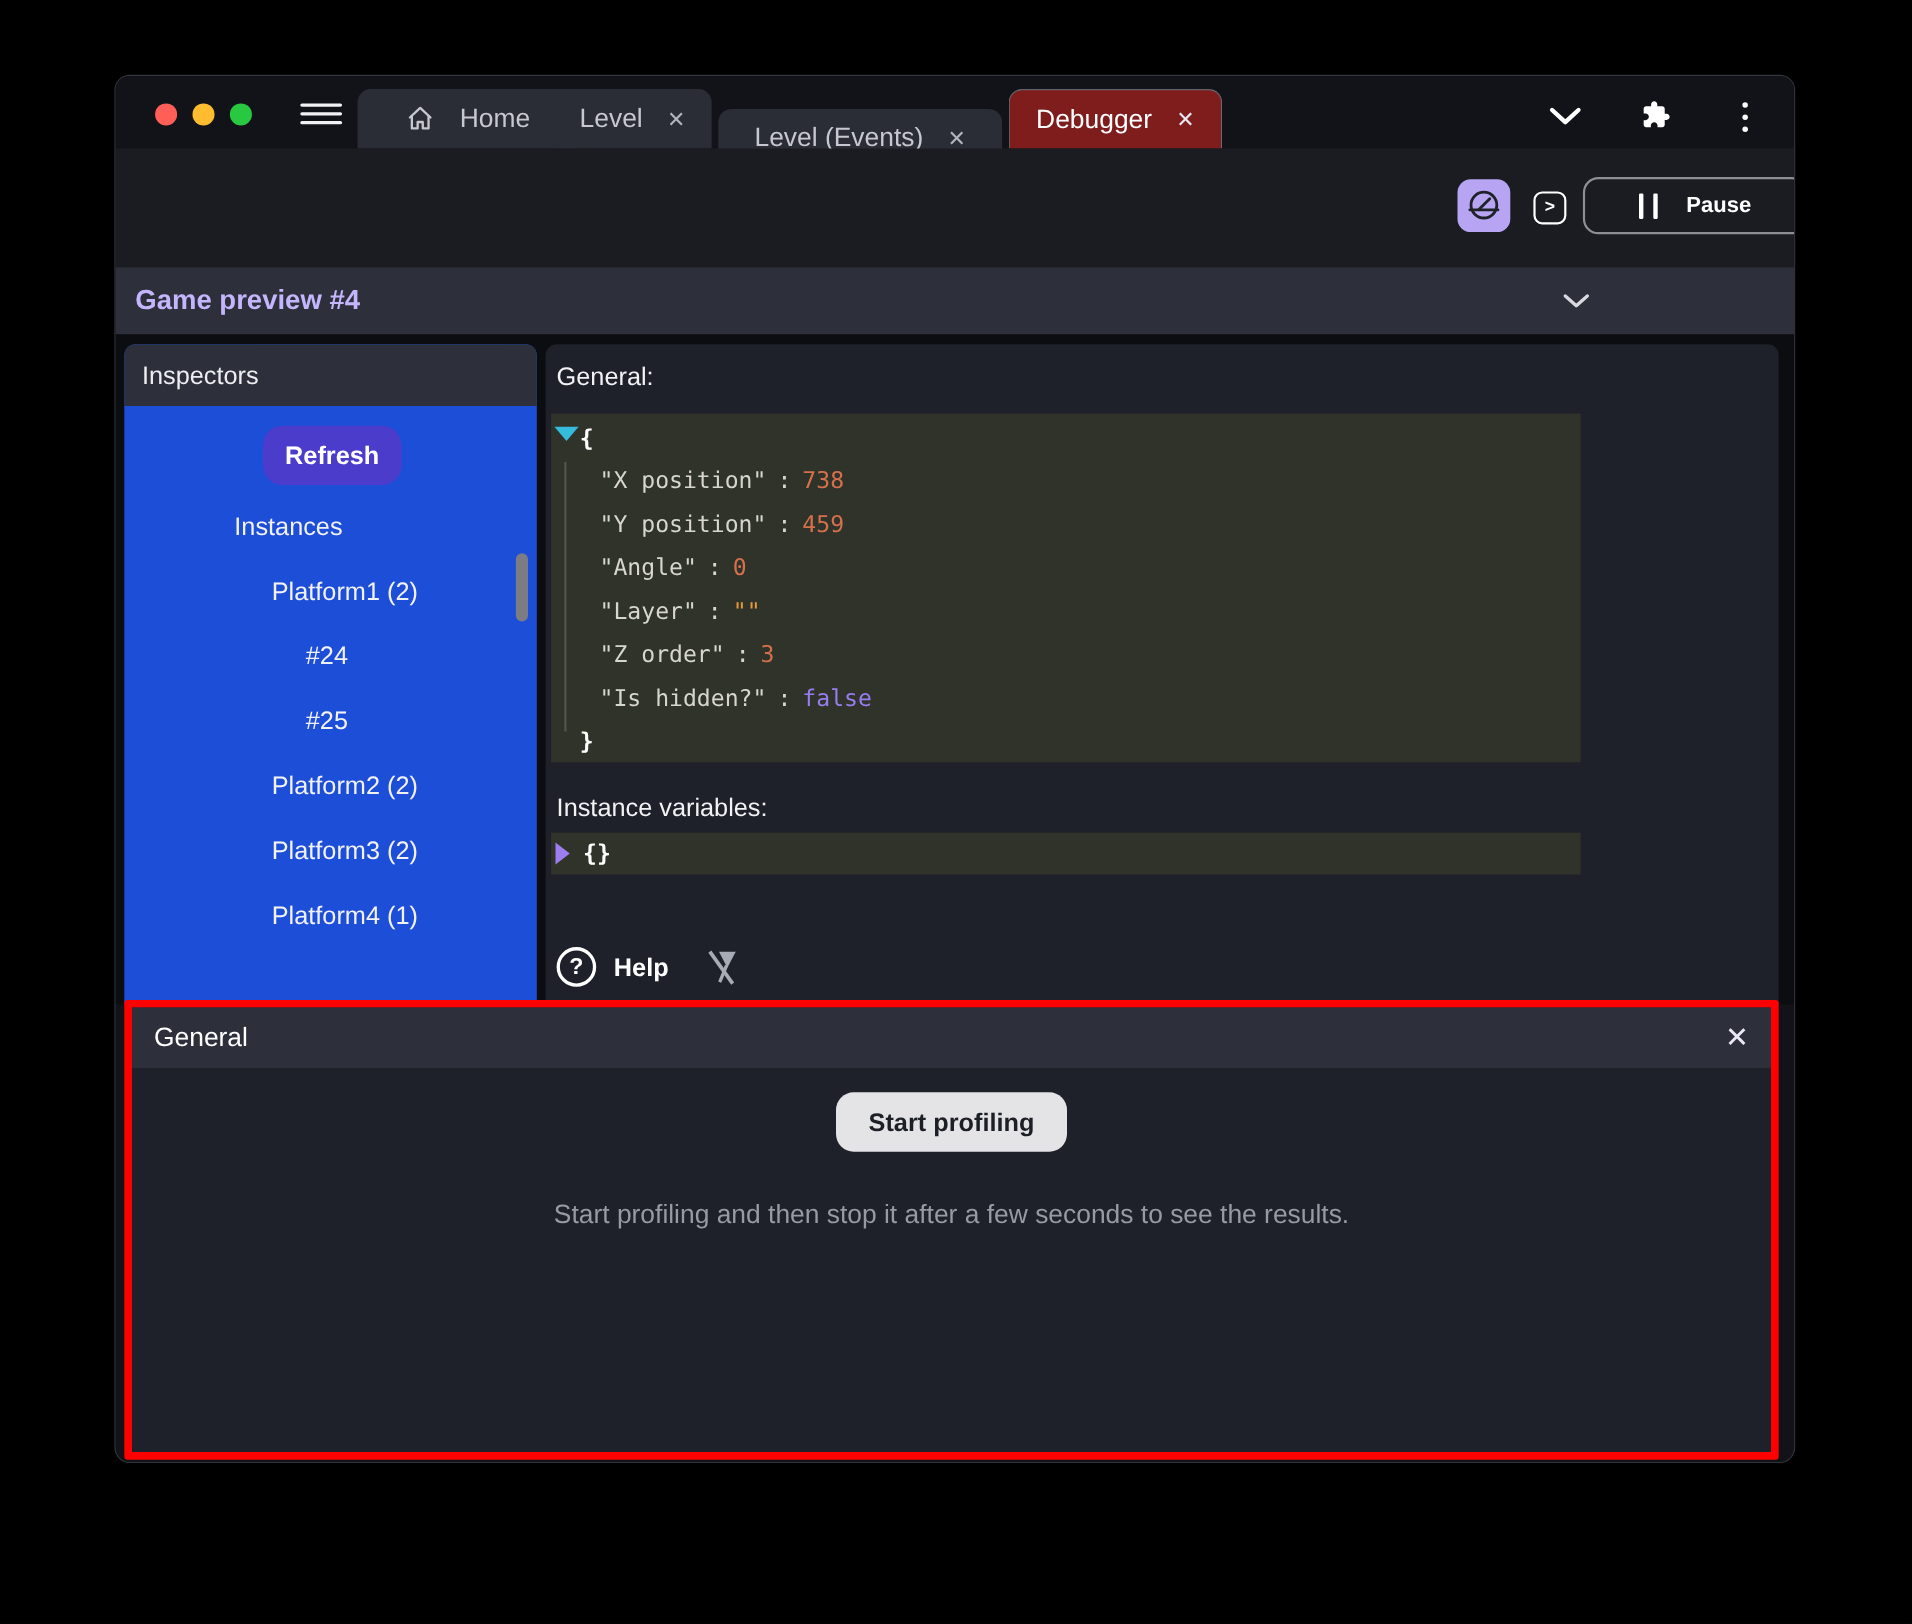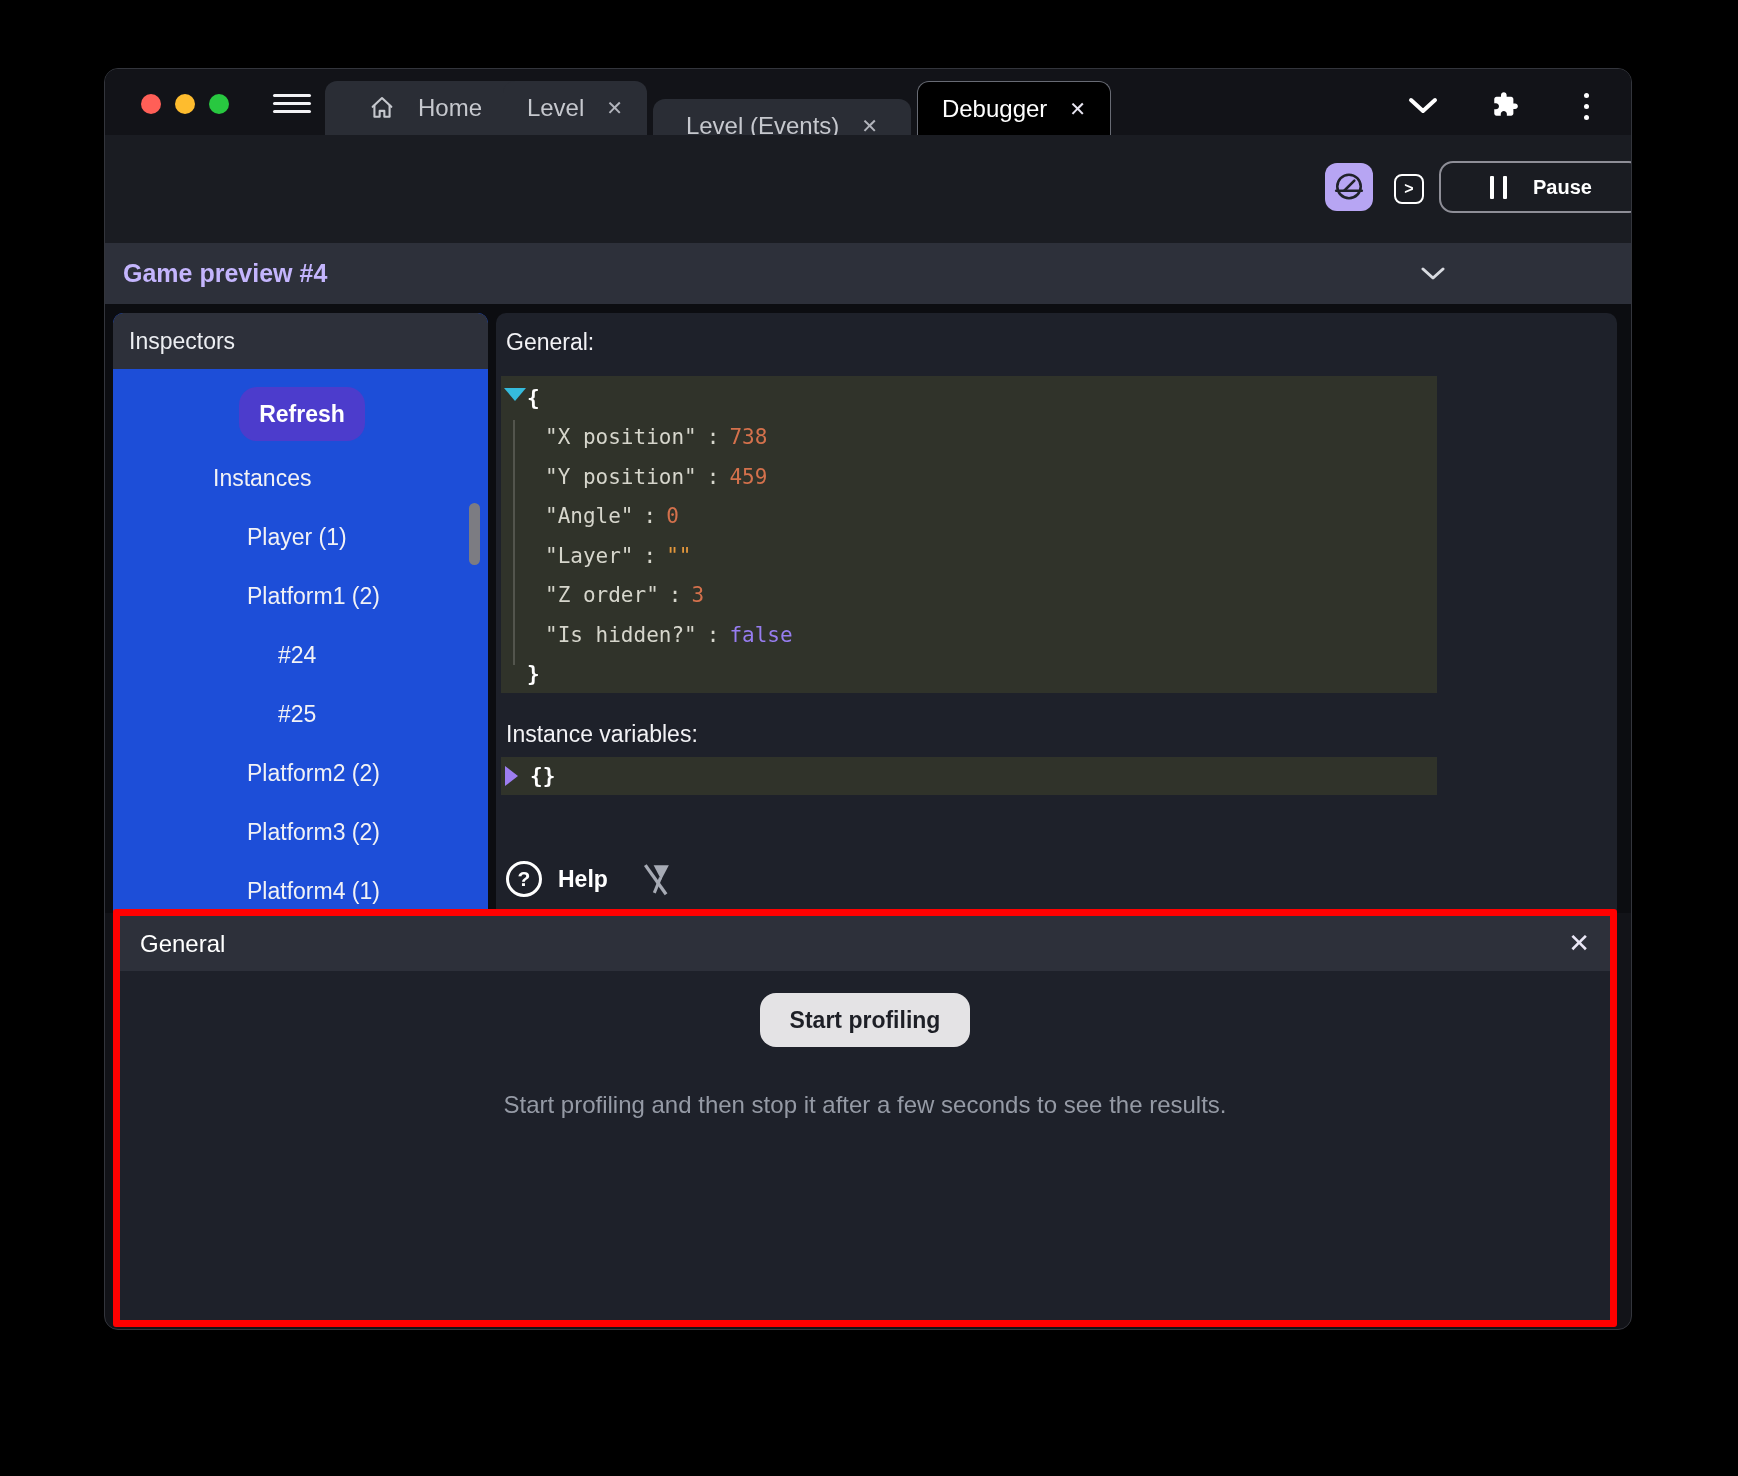--- a/index.html
+++ b/index.html
@@ -18,21 +18,21 @@
   .hamburger { position:absolute; left:168px; top:25px; width:38px; height:19px;
                display:flex; flex-direction:column; justify-content:space-between; }
   .hamburger i { display:block; height:3px; background:#f2f2f5; border-radius:2px; }
 
   .tab { position:absolute; top:12px; height:54px; border-radius:12px 12px 0 0;
          background:#2a2d35; color:#c6c8ce; display:flex; align-items:center;
          justify-content:center; gap:22px; font-size:24px; }
   .tab-home   { left:220px; width:200px; }
   .tab-level  { left:398px; width:144px; }
   .tab-events { left:548px; width:258px;margin-top:18px; }
-  .tab-debug  { left:812px; width:194px; background:#000000; color:#fff;
+  .tab-debug  { left:812px; width:194px; background:#7f1d1d; color:#fff;
                 border:1px solid #686b74; border-bottom:none; }
   .tab .close { font-size:20px; color:#b2b4bc; cursor:default; }
   .tab-debug .close { color:#e8e6f2; }
 
   .topright-icon { position:absolute; top:22px; }
   .chevron-top { top:28px; right:193px; }
   .puzzle { right:112px; }
   .dots { right:42px; display:flex; flex-direction:column; gap:6px; top:24px; }
   .dots i { width:5px; height:5px; border-radius:50%; background:#fff; display:block; }
 
@@ -213,21 +213,20 @@
 
   <div class="content-bg"></div>
 
   <div class="sidebar">
     <div class="sidebar-header">
       <span>Inspectors</span>
     </div>
     <button class="refresh-btn">Refresh</button>
     <div class="tree">
       <div class="tree-row lvl0">Instances</div>
-      <div class="tree-row lvl1">Player (1)</div>
       <div class="tree-row lvl1">Platform1 (2)</div>
       <div class="tree-row lvl2">#24</div>
       <div class="tree-row lvl2">#25</div>
       <div class="tree-row lvl1">Platform2 (2)</div>
       <div class="tree-row lvl1">Platform3 (2)</div>
       <div class="tree-row lvl1">Platform4 (1)</div>
     </div>
     <div class="sb-thumb"></div>
   </div>
 

